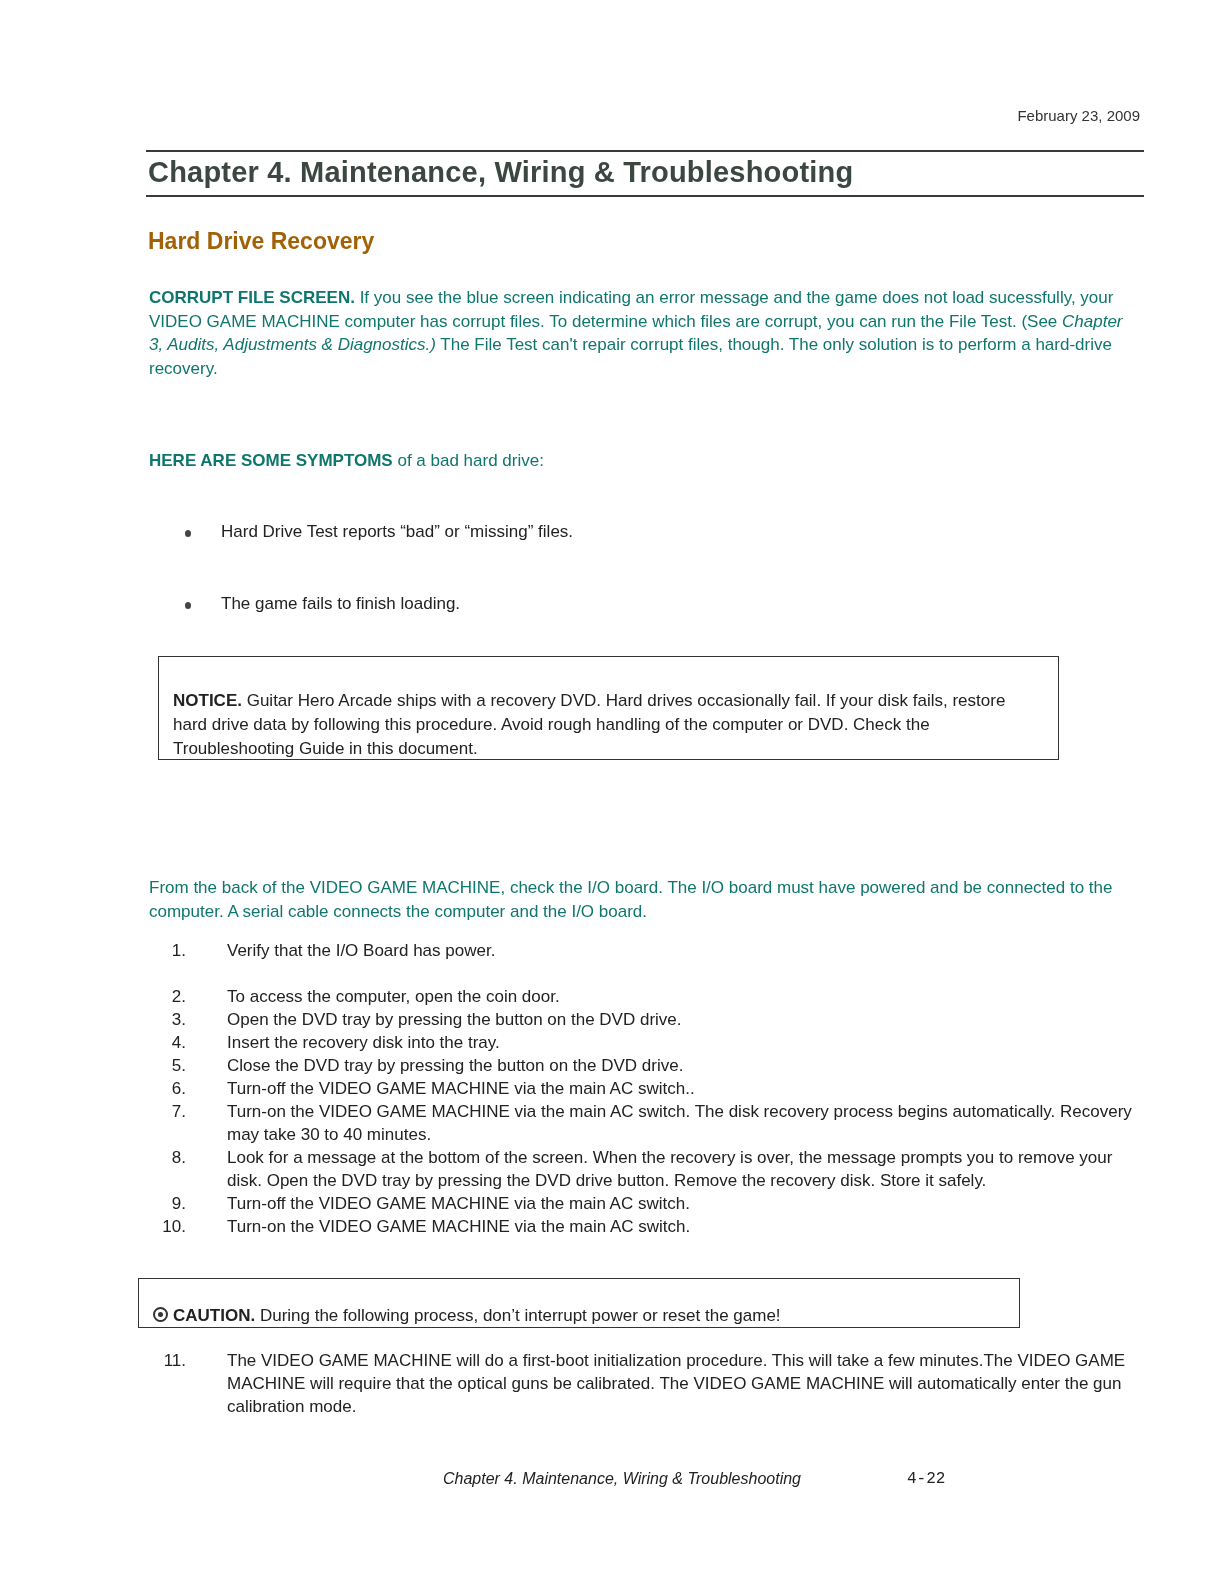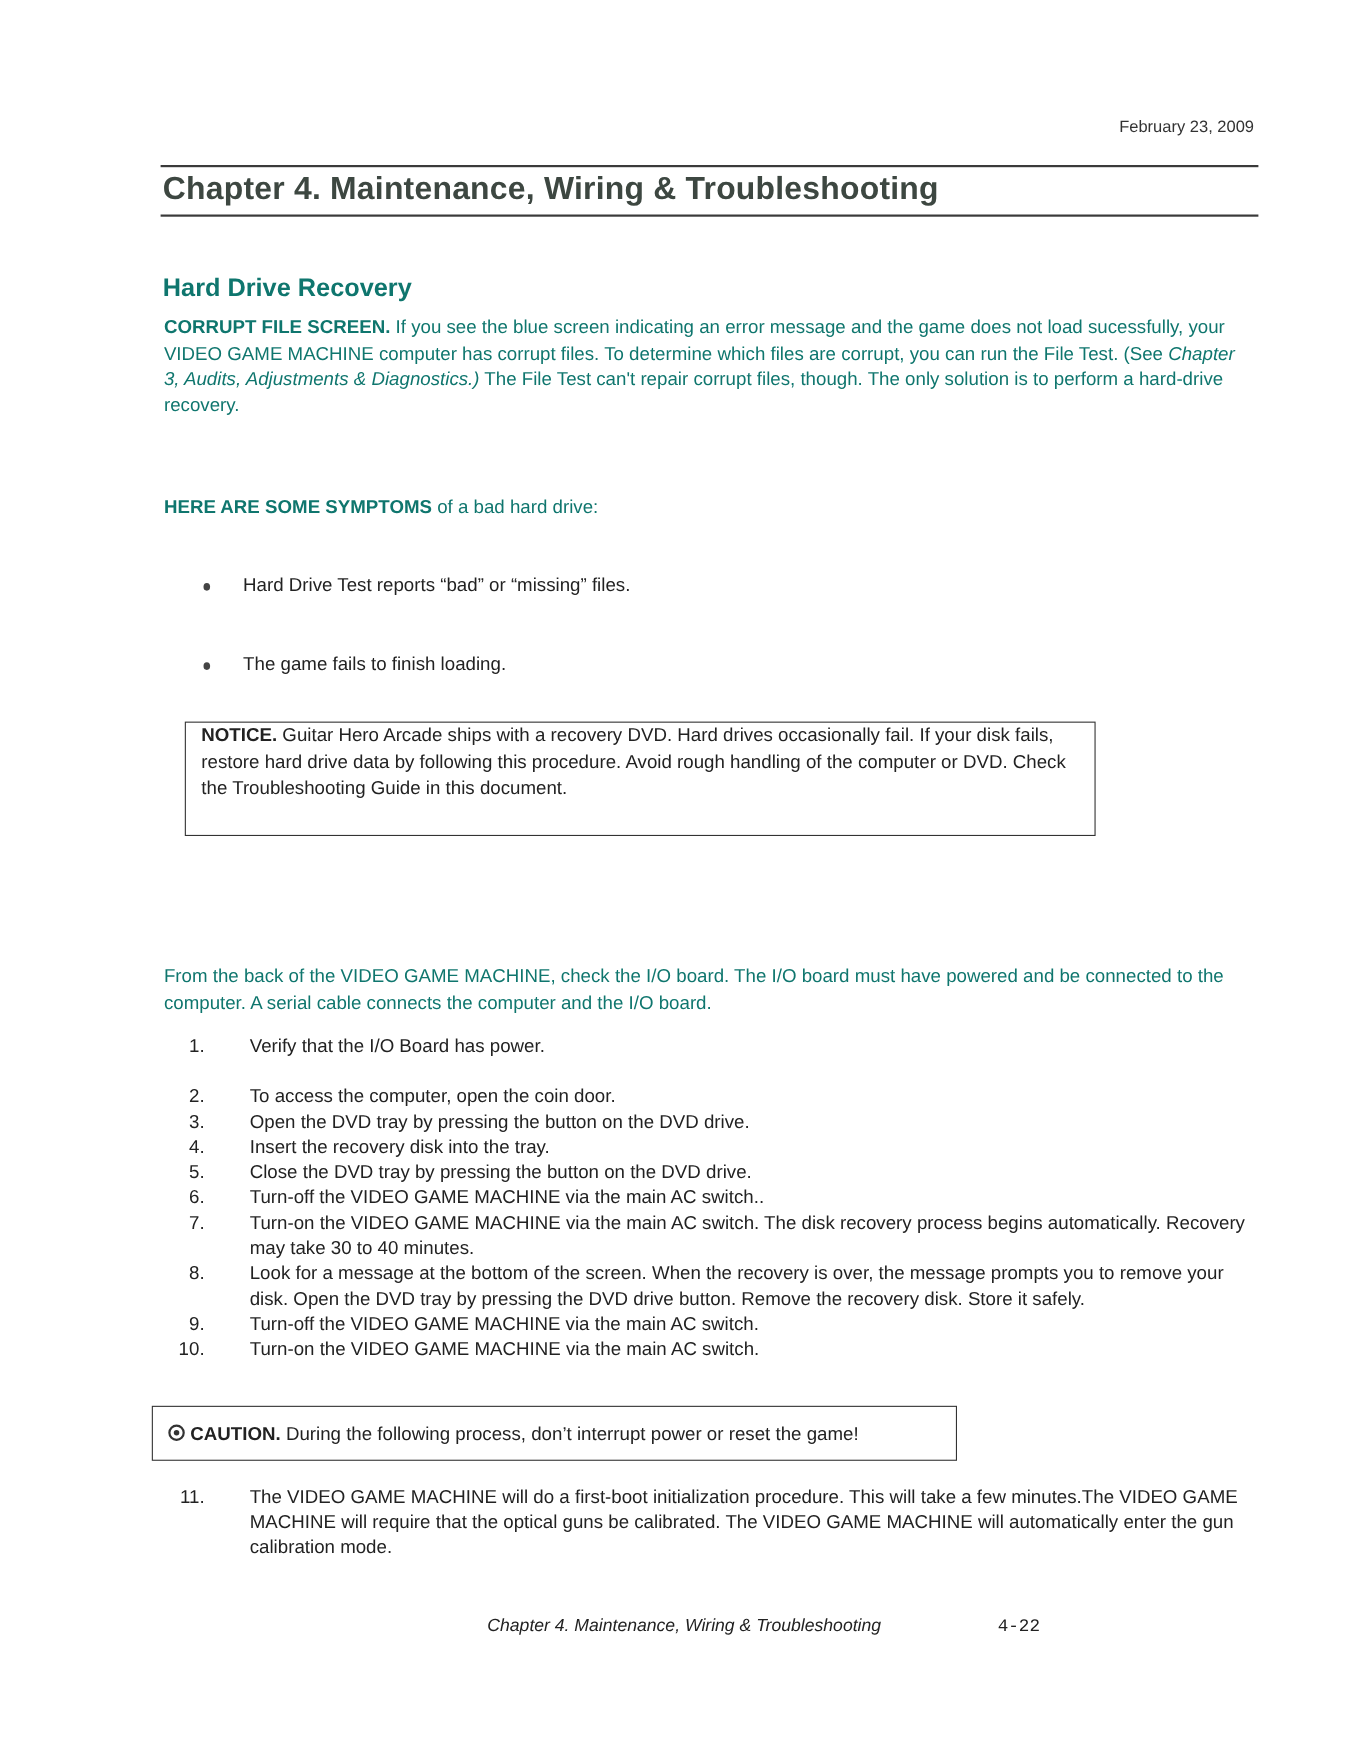--- a/index.html
+++ b/index.html
@@ -10,40 +10,40 @@
     .date {
       position: absolute; top: 107px; right: 84px;
       font-family: Liberation Sans, sans-serif; font-size: 15px; color: #333;
     }
     .chapter-rule { position: absolute; left: 146px; width: 998px; height: 2px; background: #3a3a3a; }
     .chapter-title {
       position: absolute; left: 148px; top: 156px;
       font-size: 29px; font-weight: bold; color: #3d4741; letter-spacing: 0.2px;
     }
     .section-title {
-      position: absolute; left: 148px; top: 248px;
-      font-size: 23px; font-weight: bold; color: #0f766e;
+      position: absolute; left: 148px; top: 228px;
+      font-size: 23px; font-weight: bold; color: #a16207;
     }
     .para {
       position: absolute; left: 149px; width: 985px;
       font-size: 17px; line-height: 23.5px; color: #0f766e;
     }
     .para b { font-weight: bold; }
     .bullets { position: absolute; left: 180px; top: 472px; width: 950px; margin: 0; padding: 0; list-style: none; }
     .bullets li { position: relative; padding-left: 41px; font-size: 17px; line-height: 24px; color: #222; margin-top: 48px; }
     .bullets li .dot {
       position: absolute; left: 5px; top: 10px; width: 6px; height: 7px;
       border-radius: 50%; background: #444;
     }
     .box {
       position: absolute; border: 1.5px solid #333; box-sizing: border-box; background: #fff;
     }
-    .notice { left: 168px; top: 656px; width: 828px; height: 104px; padding: 0 14px 0 14px; }
+    .notice { left: 158px; top: 656px; width: 901px; height: 104px; padding: 32px 14px 0 14px; }
     .notice .txt { font-size: 17px; line-height: 24px; color: #222; }
-    .caution { left: 138px; top: 1278px; width: 732px; height: 50px; padding: 14px 12px 0 14px; }
+    .caution { left: 138px; top: 1278px; width: 882px; height: 50px; padding: 26px 12px 0 14px; }
     .caution .txt { font-size: 17px; line-height: 22px; color: #222; }
     .caution .ico {
       display: inline-block; width: 11px; height: 11px; border: 2px solid #333; border-radius: 50%;
       position: relative; vertical-align: -1px; margin-right: 5px;
     }
     .caution .ico::after {
       content: ""; position: absolute; left: 3px; top: 3px; width: 5px; height: 5px; border-radius: 50%; background: #333;
     }
     .steps { position: absolute; left: 150px; margin: 0; padding: 0; list-style: none; width: 990px; }
     .steps li { position: relative; padding-left: 77px; font-size: 17px; line-height: 23px; color: #222; }

